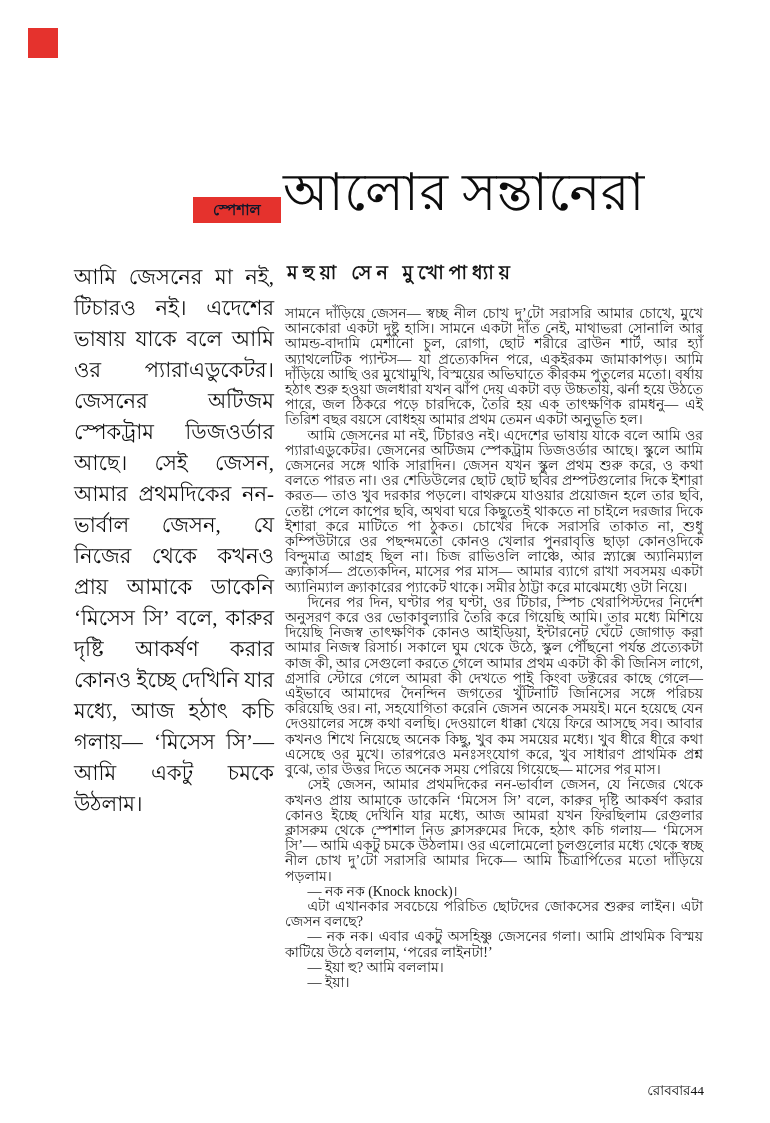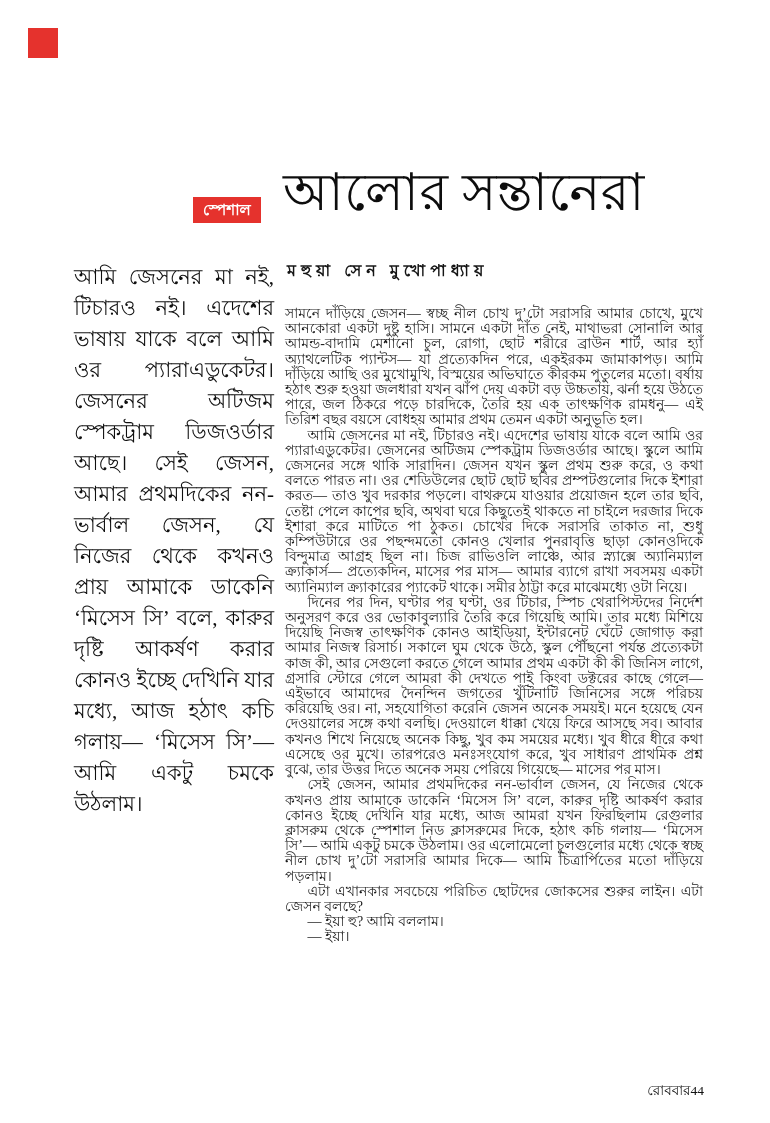--- a/index.html
+++ b/index.html
@@ -14,41 +14,41 @@
     overflow:hidden;
   }
   .corner-mark {
     position:absolute; left:28px; top:28px;
     width:30px; height:30px;
     background:var(--accent, #e5322d);
   }
   .kicker {
     position:absolute; left:193px; top:197px;
     background:var(--accent, #e5322d);
-    color:#ffffff;
+    color:#0f172a;
     font-family:"Liberation Sans", sans-serif;
     font-weight:bold;
     font-size:15px;
     line-height:1;
-    padding:5px 10px 6px;
+    padding:5px 20px 6px;
     white-space:nowrap;
   }
   .headline {
     position:absolute; left:283px; top:166px;
     width:430px;
     font-size:52px;
     font-weight:normal;
     line-height:1.05;
     color:#0d0d0d;
     letter-spacing:0.5px;
     white-space:nowrap;
   }
   .byline {
     position:absolute; left:287px; top:258px;
-    font-size:16px;
+    font-size:19px;
     font-weight:600;
     letter-spacing:5px;
     color:#141414;
     white-space:nowrap;
     text-align:right;
   }
   .pullquote {
     position:absolute; left:74px; top:262px;
     width:200px;
     font-size:21px;
@@ -88,21 +88,23 @@
 
   <div class="byline">মহুয়া সেন মুখোপাধ্যায়</div>
 
   <aside class="pullquote">আমি জেসনের মা নই, টিচারও নই। এদেশের ভাষায় যাকে বলে আমি ওর প্যারাএডুকেটর। জেসনের অটিজম স্পেকট্রাম ডিজওর্ডার আছে। সেই জেসন, আমার প্রথমদিকের নন-ভার্বাল জেসন, যে নিজের থেকে কখনও প্রায় আমাকে ডাকেনি ‘মিসেস সি’ বলে, কারুর দৃষ্টি আকর্ষণ করার কোনও ইচ্ছে দেখিনি যার মধ্যে, আজ হঠাৎ কচি গলায়— ‘মিসেস সি’— আমি একটু চমকে উঠলাম।</aside>
 
   <main class="body-col">
     <p>সামনে দাঁড়িয়ে জেসন— স্বচ্ছ নীল চোখ দু’টো সরাসরি আমার চোখে, মুখে আনকোরা একটা দুষ্টু হাসি। সামনে একটা দাঁত নেই, মাথাভরা সোনালি আর আমন্ড-বাদামি মেশানো চুল, রোগা, ছোট শরীরে ব্রাউন শার্ট, আর হ্যাঁ অ্যাথলেটিক প্যান্টস— যা প্রত্যেকদিন পরে, একইরকম জামাকাপড়। আমি দাঁড়িয়ে আছি ওর মুখোমুখি, বিস্ময়ের অভিঘাতে কীরকম পুতুলের মতো। বর্ষায় হঠাৎ শুরু হওয়া জলধারা যখন ঝাঁপ দেয় একটা বড় উচ্চতায়, ঝর্না হয়ে উঠতে পারে, জল ঠিকরে পড়ে চারদিকে, তৈরি হয় এক তাৎক্ষণিক রামধনু— এই তিরিশ বছর বয়সে বোধহয় আমার প্রথম তেমন একটা অনুভূতি হল।</p>
     <p class="indent">আমি জেসনের মা নই, টিচারও নই। এদেশের ভাষায় যাকে বলে আমি ওর প্যারাএডুকেটর। জেসনের অটিজম স্পেকট্রাম ডিজওর্ডার আছে। স্কুলে আমি জেসনের সঙ্গে থাকি সারাদিন। জেসন যখন স্কুল প্রথম শুরু করে, ও কথা বলতে পারত না। ওর শেডিউলের ছোট ছোট ছবির প্রম্পটগুলোর দিকে ইশারা করত— তাও খুব দরকার পড়লে। বাথরুমে যাওয়ার প্রয়োজন হলে তার ছবি, তেষ্টা পেলে কাপের ছবি, অথবা ঘরে কিছুতেই থাকতে না চাইলে দরজার দিকে ইশারা করে মাটিতে পা ঠুকত। চোখের দিকে সরাসরি তাকাত না, শুধু কম্পিউটারে ওর পছন্দমতো কোনও খেলার পুনরাবৃত্তি ছাড়া কোনওদিকে বিন্দুমাত্র আগ্রহ ছিল না। চিজ রাভিওলি লাঞ্চে, আর স্ন্যাক্সে অ্যানিম্যাল ক্র্যাকার্স— প্রত্যেকদিন, মাসের পর মাস— আমার ব্যাগে রাখা সবসময় একটা অ্যানিম্যাল ক্র্যাকারের প্যাকেট থাকে। সমীর ঠাট্টা করে মাঝেমধ্যে ওটা নিয়ে।</p>
     <p class="indent">দিনের পর দিন, ঘণ্টার পর ঘণ্টা, ওর টিচার, স্পিচ থেরাপিস্টদের নির্দেশ অনুসরণ করে ওর ভোকাবুল্যারি তৈরি করে গিয়েছি আমি। তার মধ্যে মিশিয়ে দিয়েছি নিজস্ব তাৎক্ষণিক কোনও আইডিয়া, ইন্টারনেট ঘেঁটে জোগাড় করা আমার নিজস্ব রিসার্চ। সকালে ঘুম থেকে উঠে, স্কুল পৌঁছনো পর্যন্ত প্রত্যেকটা কাজ কী, আর সেগুলো করতে গেলে আমার প্রথম একটা কী কী জিনিস লাগে, গ্রসারি স্টোরে গেলে আমরা কী দেখতে পাই কিংবা ডক্টরের কাছে গেলে— এইভাবে আমাদের দৈনন্দিন জগতের খুঁটিনাটি জিনিসের সঙ্গে পরিচয় করিয়েছি ওর। না, সহযোগিতা করেনি জেসন অনেক সময়ই। মনে হয়েছে যেন দেওয়ালের সঙ্গে কথা বলছি। দেওয়ালে ধাক্কা খেয়ে ফিরে আসছে সব। আবার কখনও শিখে নিয়েছে অনেক কিছু, খুব কম সময়ের মধ্যে। খুব ধীরে ধীরে কথা এসেছে ওর মুখে। তারপরেও মনঃসংযোগ করে, খুব সাধারণ প্রাথমিক প্রশ্ন বুঝে, তার উত্তর দিতে অনেক সময় পেরিয়ে গিয়েছে— মাসের পর মাস।</p>
     <p class="indent">সেই জেসন, আমার প্রথমদিকের নন-ভার্বাল জেসন, যে নিজের থেকে কখনও প্রায় আমাকে ডাকেনি ‘মিসেস সি’ বলে, কারুর দৃষ্টি আকর্ষণ করার কোনও ইচ্ছে দেখিনি যার মধ্যে, আজ আমরা যখন ফিরছিলাম রেগুলার ক্লাসরুম থেকে স্পেশাল নিড ক্লাসরুমের দিকে, হঠাৎ কচি গলায়— ‘মিসেস সি’— আমি একটু চমকে উঠলাম। ওর এলোমেলো চুলগুলোর মধ্যে থেকে স্বচ্ছ নীল চোখ দু’টো সরাসরি আমার দিকে— আমি চিত্রার্পিতের মতো দাঁড়িয়ে পড়লাম।</p>
+    <p class="indent">— নক নক (Knock knock)।</p>
     <p class="indent">এটা এখানকার সবচেয়ে পরিচিত ছোটদের জোকসের শুরুর লাইন। এটা জেসন বলছে?</p>
+    <p class="indent">— নক নক। এবার একটু অসহিষ্ণু জেসনের গলা। আমি প্রাথমিক বিস্ময় কাটিয়ে উঠে বললাম, ‘পরের লাইনটা!’</p>
     <p class="indent">— ইয়া হু? আমি বললাম।</p>
     <p class="indent">— ইয়া।</p>
   </main>
 
   <footer class="page-footer">
     <span class="pubname">রোববার</span><span>44</span>
   </footer>
 
 </div>
 

